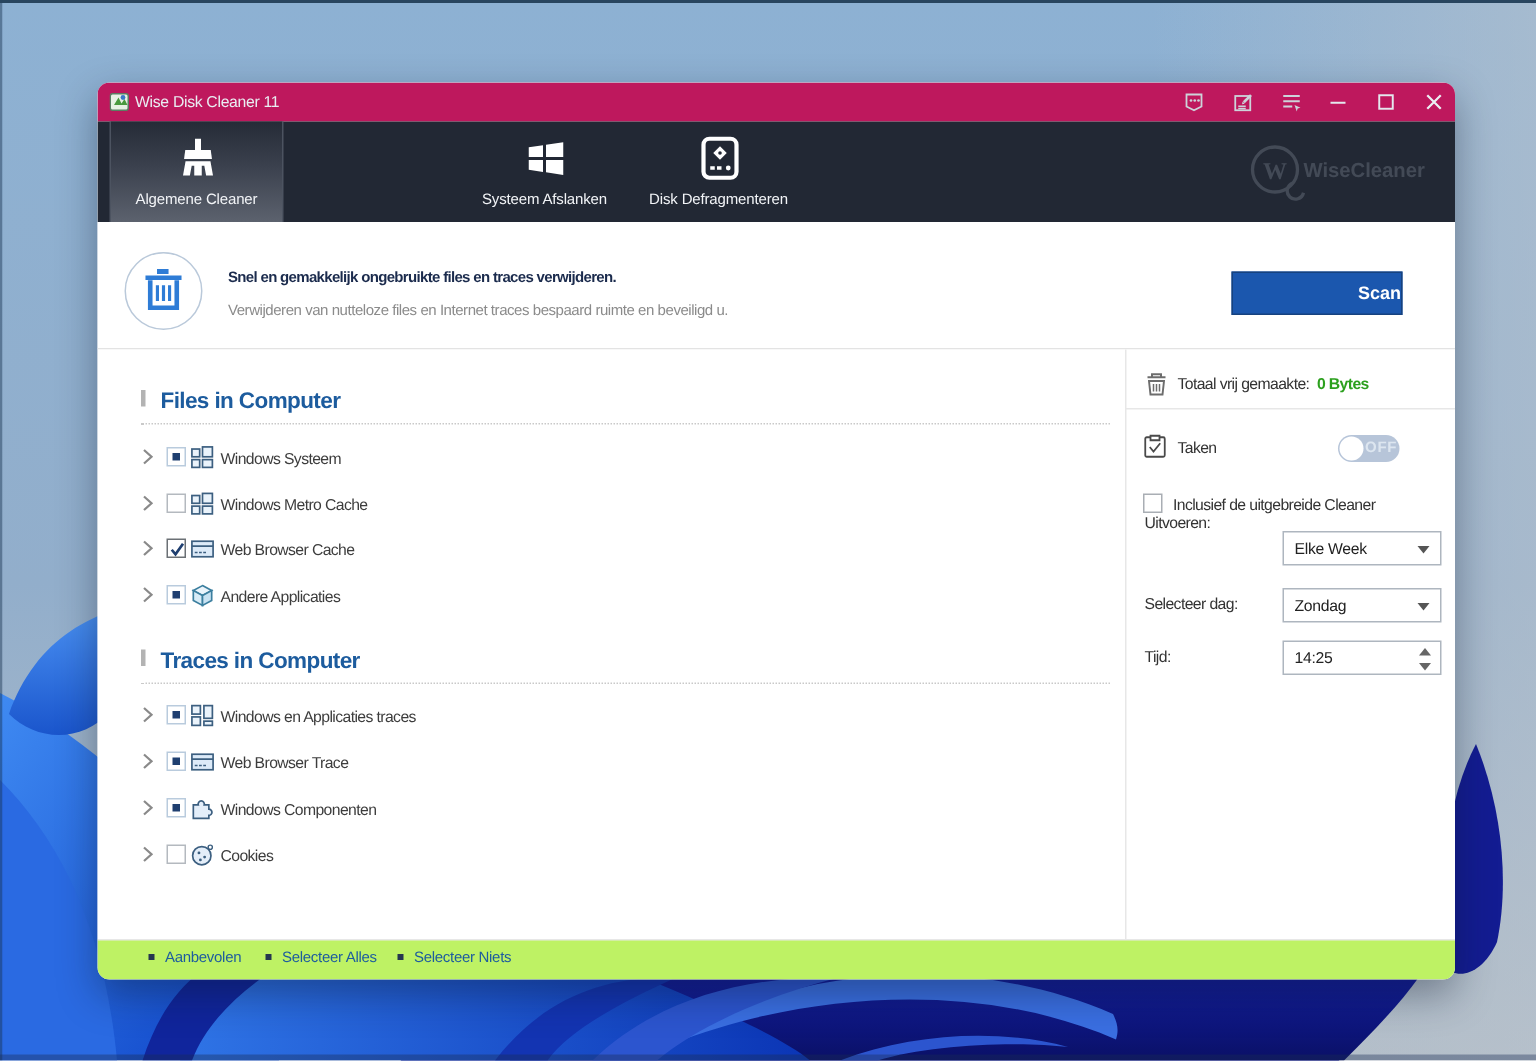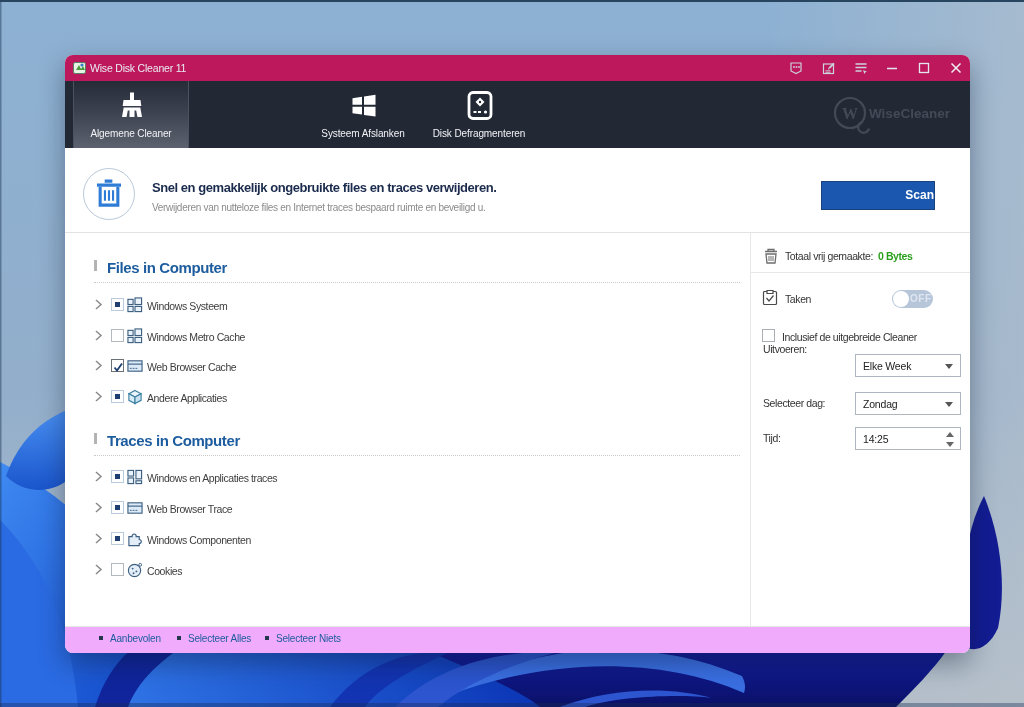--- a/index.html
+++ b/index.html
@@ -14,39 +14,39 @@
 .appicon { position:absolute; left:8px; top:6px; width:13px; height:13px; }
 .tbico { position:absolute; top:6px; width:14px; height:14px; }
 #nav { position:absolute; left:0; top:26px; width:905px; height:67px; background:#222834; }
 .tab { position:absolute; top:0; height:67px; width:116px; text-align:center; color:#fff; }
 .tab .lbl { position:absolute; bottom:9px; width:100%; font-size:10px; color:#f2f4f7; letter-spacing:-0.1px; }
 .tab svg { position:absolute; top:8px; left:50%; margin-left:-16px; }
 #tab1 { left:8px; background:linear-gradient(180deg,#252b37 0%, #3b414e 45%, #5c626e 100%); border-left:1px solid #4c5360; border-right:1px solid #4c5360; }
 #logo { position:absolute; right:20px; top:13px; opacity:0.32; }
 #header { position:absolute; left:0; top:93px; width:905px; height:85px; background:#fff; border-bottom:1px solid #e3e3e3; }
 #hcircle { position:absolute; left:18px; top:20px; width:52px; height:52px; border-radius:50%; border:1.6px solid #bac9da; }
-#htitle { position:absolute; left:87px; top:32px; font-size:13px; font-weight:bold; color:#1b2b4d; letter-spacing:-0.45px; }
+#htitle { position:absolute; left:87px; top:32px; font-size:10px; font-weight:bold; color:#1b2b4d; letter-spacing:-0.45px; }
 #hsub { position:absolute; left:87px; top:54px; font-size:10px; color:#8b8b8b; letter-spacing:-0.3px; }
 #scan { position:absolute; left:756px; top:33px; width:114px; height:29px; background:#1b57ae; border:1px solid #16427f; color:#fff; font-weight:bold; font-size:12px; text-align:right; line-height:27px; }
 #content { position:absolute; left:0; top:178px; width:905px; height:393px; background:#fff; }
 #vsep { position:absolute; left:685px; top:0; width:1px; height:393px; background:#e7e7e7; }
 .sechead { position:absolute; left:29px; height:12px; }
 .secbar { position:absolute; left:0; top:1px; width:3px; height:11px; background:#b3b3b3; }
 .sectxt { position:absolute; left:13px; top:0; font-size:15px; font-weight:bold; color:#1d5c9e; letter-spacing:-0.4px; white-space:nowrap; }
 .dotline { position:absolute; left:29px; width:646px; height:1px; border-top:1px dotted #c9c9c9; }
 .row { position:absolute; left:29px; height:16px; }
 .chev { position:absolute; left:0; top:1px; width:9px; height:13px; }
 .cb { position:absolute; left:17px; top:1px; width:13px; height:13px; background:#fff; }
 .cb.ind { border:1px solid #b9cbdd; }
 .cb.ind:after { content:""; position:absolute; left:3px; top:3px; width:5px; height:5px; background:#1f3f70; }
 .cb.unc { border:1px solid #b4b9bf; }
 .cb.chk { border:1px solid #6b7075; }
 .rowico { position:absolute; left:33px; top:0; width:16px; height:16px; }
 .rowtxt { position:absolute; left:53px; top:3px; font-size:10.5px; color:#3d3d3d; letter-spacing:-0.4px; white-space:nowrap; }
-#footer { position:absolute; left:0; top:571px; width:905px; height:27px; border-top:1px solid #e7e7e7; background:#f0abfc; }
+#footer { position:absolute; left:0; top:571px; width:905px; height:27px; border-top:1px solid #e7e7e7; background:#bef264; }
 .flink { position:absolute; top:6px; font-size:10px; color:#1d5c9e; letter-spacing:-0.2px; }
 .fbul { position:absolute; top:9px; width:4px; height:4px; background:#25364f; }
 
 .rp { position:absolute; font-size:10.5px; color:#333; letter-spacing:-0.4px; }
 .rico { position:absolute; width:16px; height:17px; }
 #toggle { position:absolute; left:827px; top:57px; width:41px; height:18px; border-radius:9px; background:#b7c5d9; }
 #toggle .knob { position:absolute; left:1px; top:1px; width:16px; height:16px; border-radius:50%; background:#fff; }
 #toggle .ofl { position:absolute; left:18px; top:3px; font-size:10px; font-weight:bold; color:#dde6f0; letter-spacing:0.5px; }
 .rcb { position:absolute; width:13px; height:13px; border:1px solid #a9aeb4; background:#fff; }
 .sel { position:absolute; left:790px; width:106px; height:23px; border:1px solid #aeb6bf; background:#fff; }

